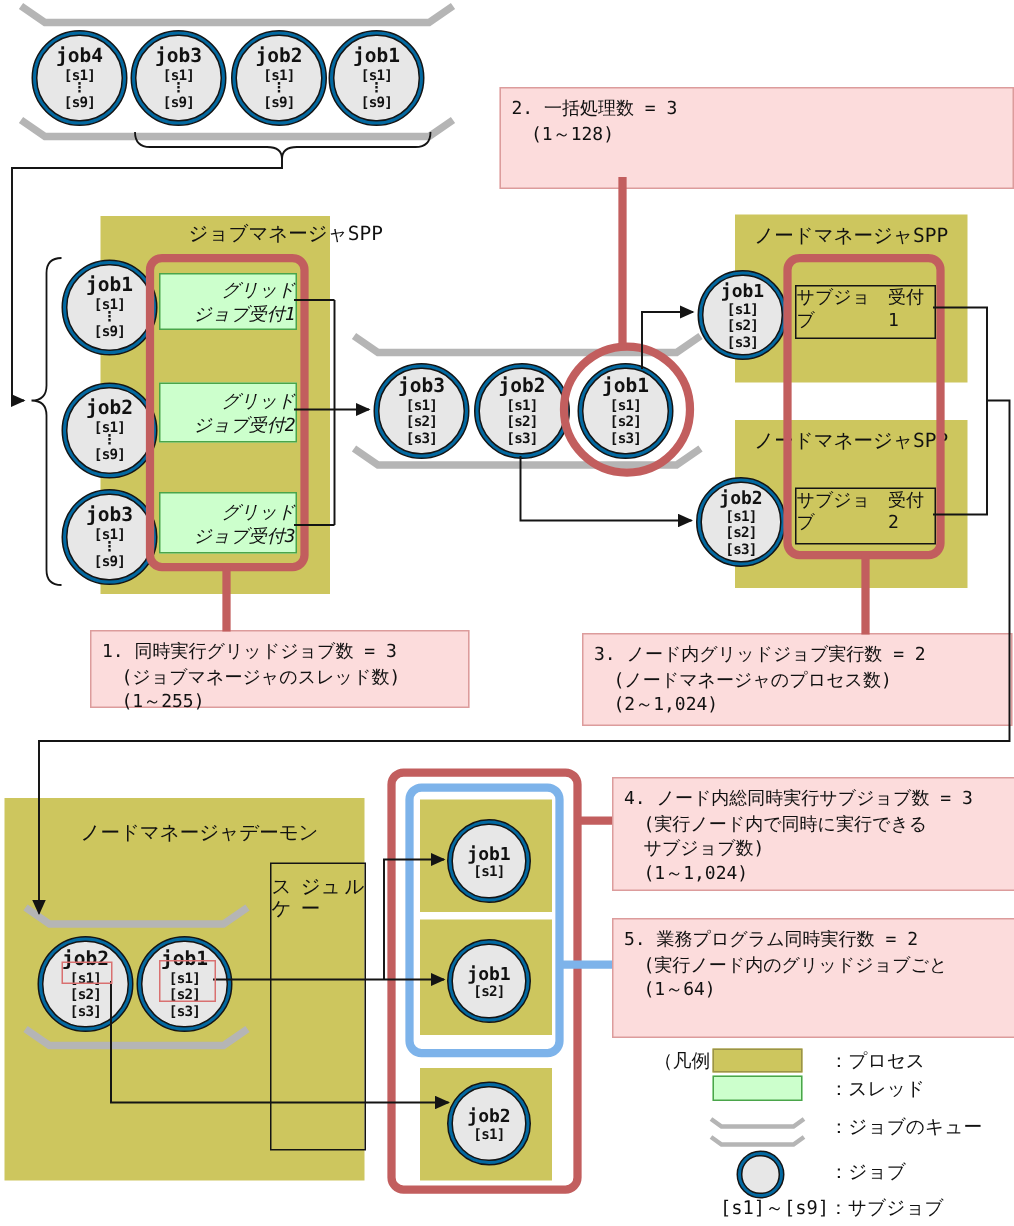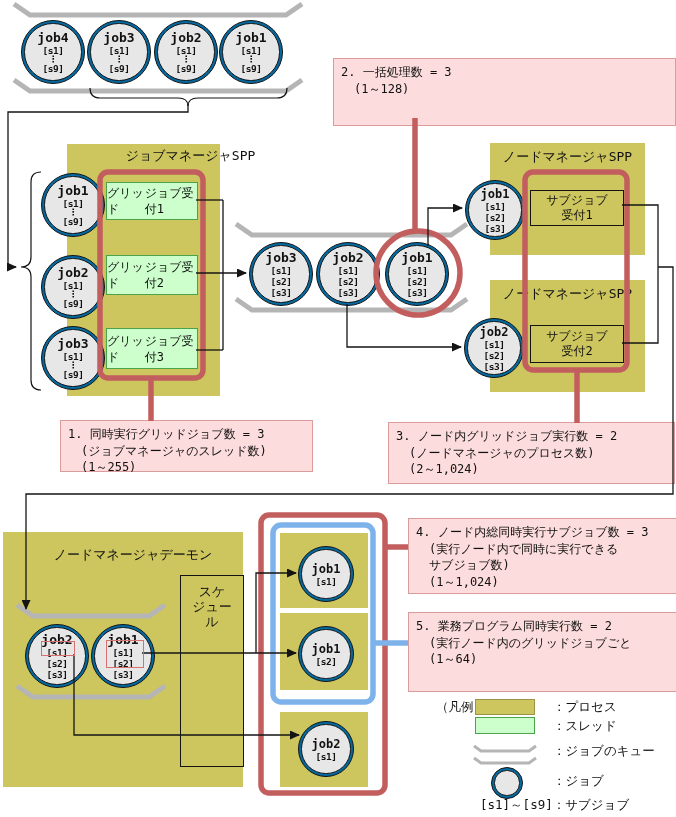--- a/index.html
+++ b/index.html
@@ -10,24 +10,24 @@
   .boxtitle{font-size:13px;text-align:center;white-space:nowrap;}
   
   .jc{position:absolute;border:1.6px solid #141414;border-radius:50%;background:#0369a1;z-index:2;font-weight:bold;}
   .jc .ci{position:absolute;inset:2.4px;border:1.6px solid #141414;border-radius:50%;background:var(--circle_fill);
           display:flex;flex-direction:column;align-items:center;justify-content:center;}
   .jn{font-size:13px;line-height:14px;}
   .js{font-size:9.5px;line-height:11px;letter-spacing:-0.5px;}
   .jd{font-size:9px;line-height:7px;}
   .jc.small .jn{font-size:12px;}
   
-  .thr{background:var(--thread);border:1px solid var(--thread_border);display:flex;flex-direction:row;
-       align-items:center;justify-content:center;font-size:12px;line-height:16px;z-index:2;}
-  
-  .blk{border:1.4px solid #141414;display:flex;flex-direction:column;align-items:center;justify-content:center;
+  .thr{background:var(--thread);border:1px solid var(--thread_border);display:flex;flex-direction:column;
+       align-items:flex-end;justify-content:center;font-size:12px;line-height:16px;z-index:2;font-style:italic;}
+  
+  .blk{border:1.4px solid #141414;display:flex;flex-direction:row;justify-content:center;
        font-size:12px;line-height:15px;background:var(--process);z-index:2;}
   
   .ann{position:absolute;background:var(--pink_bg);border:1px solid var(--pink_border);
        font-size:12px;line-height:16.5px;padding:5px 4px 1px 7px;z-index:2;white-space:nowrap;}
   .ann div{padding-left:13px;}
   .ann div:first-child{padding-left:0;}
   
   .hl{position:absolute;border:1.6px solid #d97070;background:transparent;z-index:4;}
   svg.overlay{position:absolute;left:0;top:0;z-index:3;pointer-events:none;}
   svg .k{stroke:#141414;stroke-width:1.3;fill:none;}

